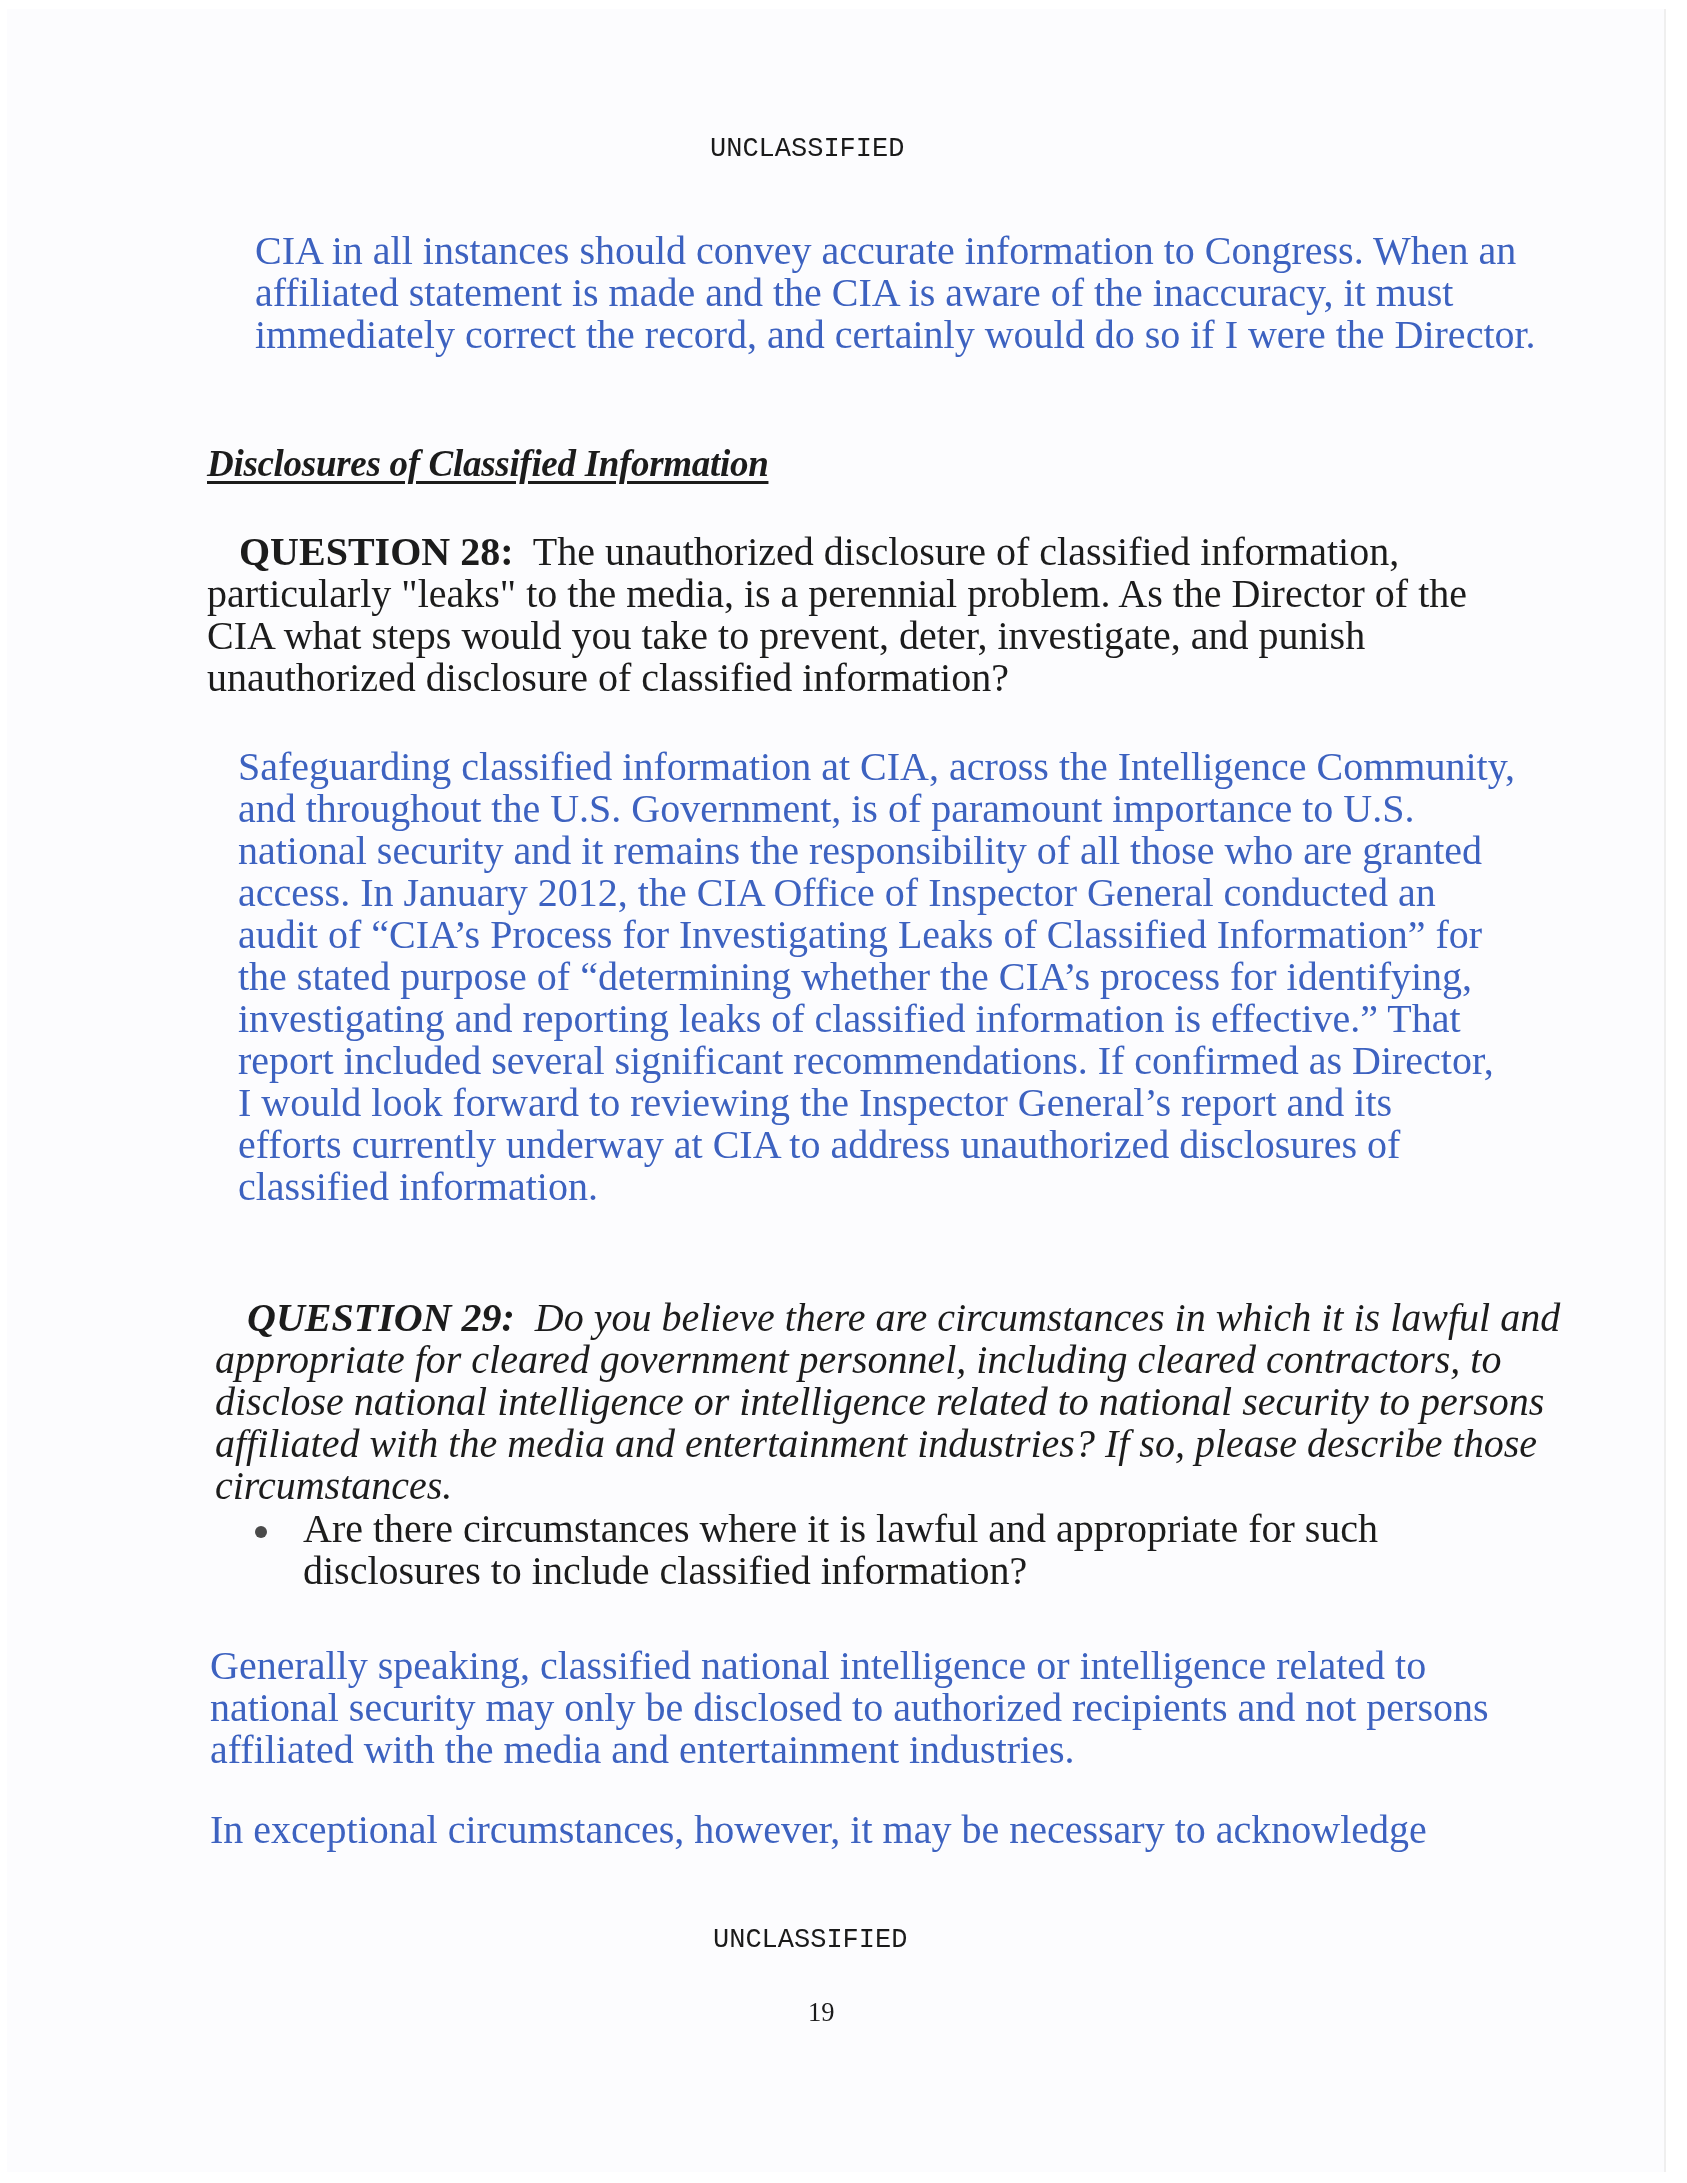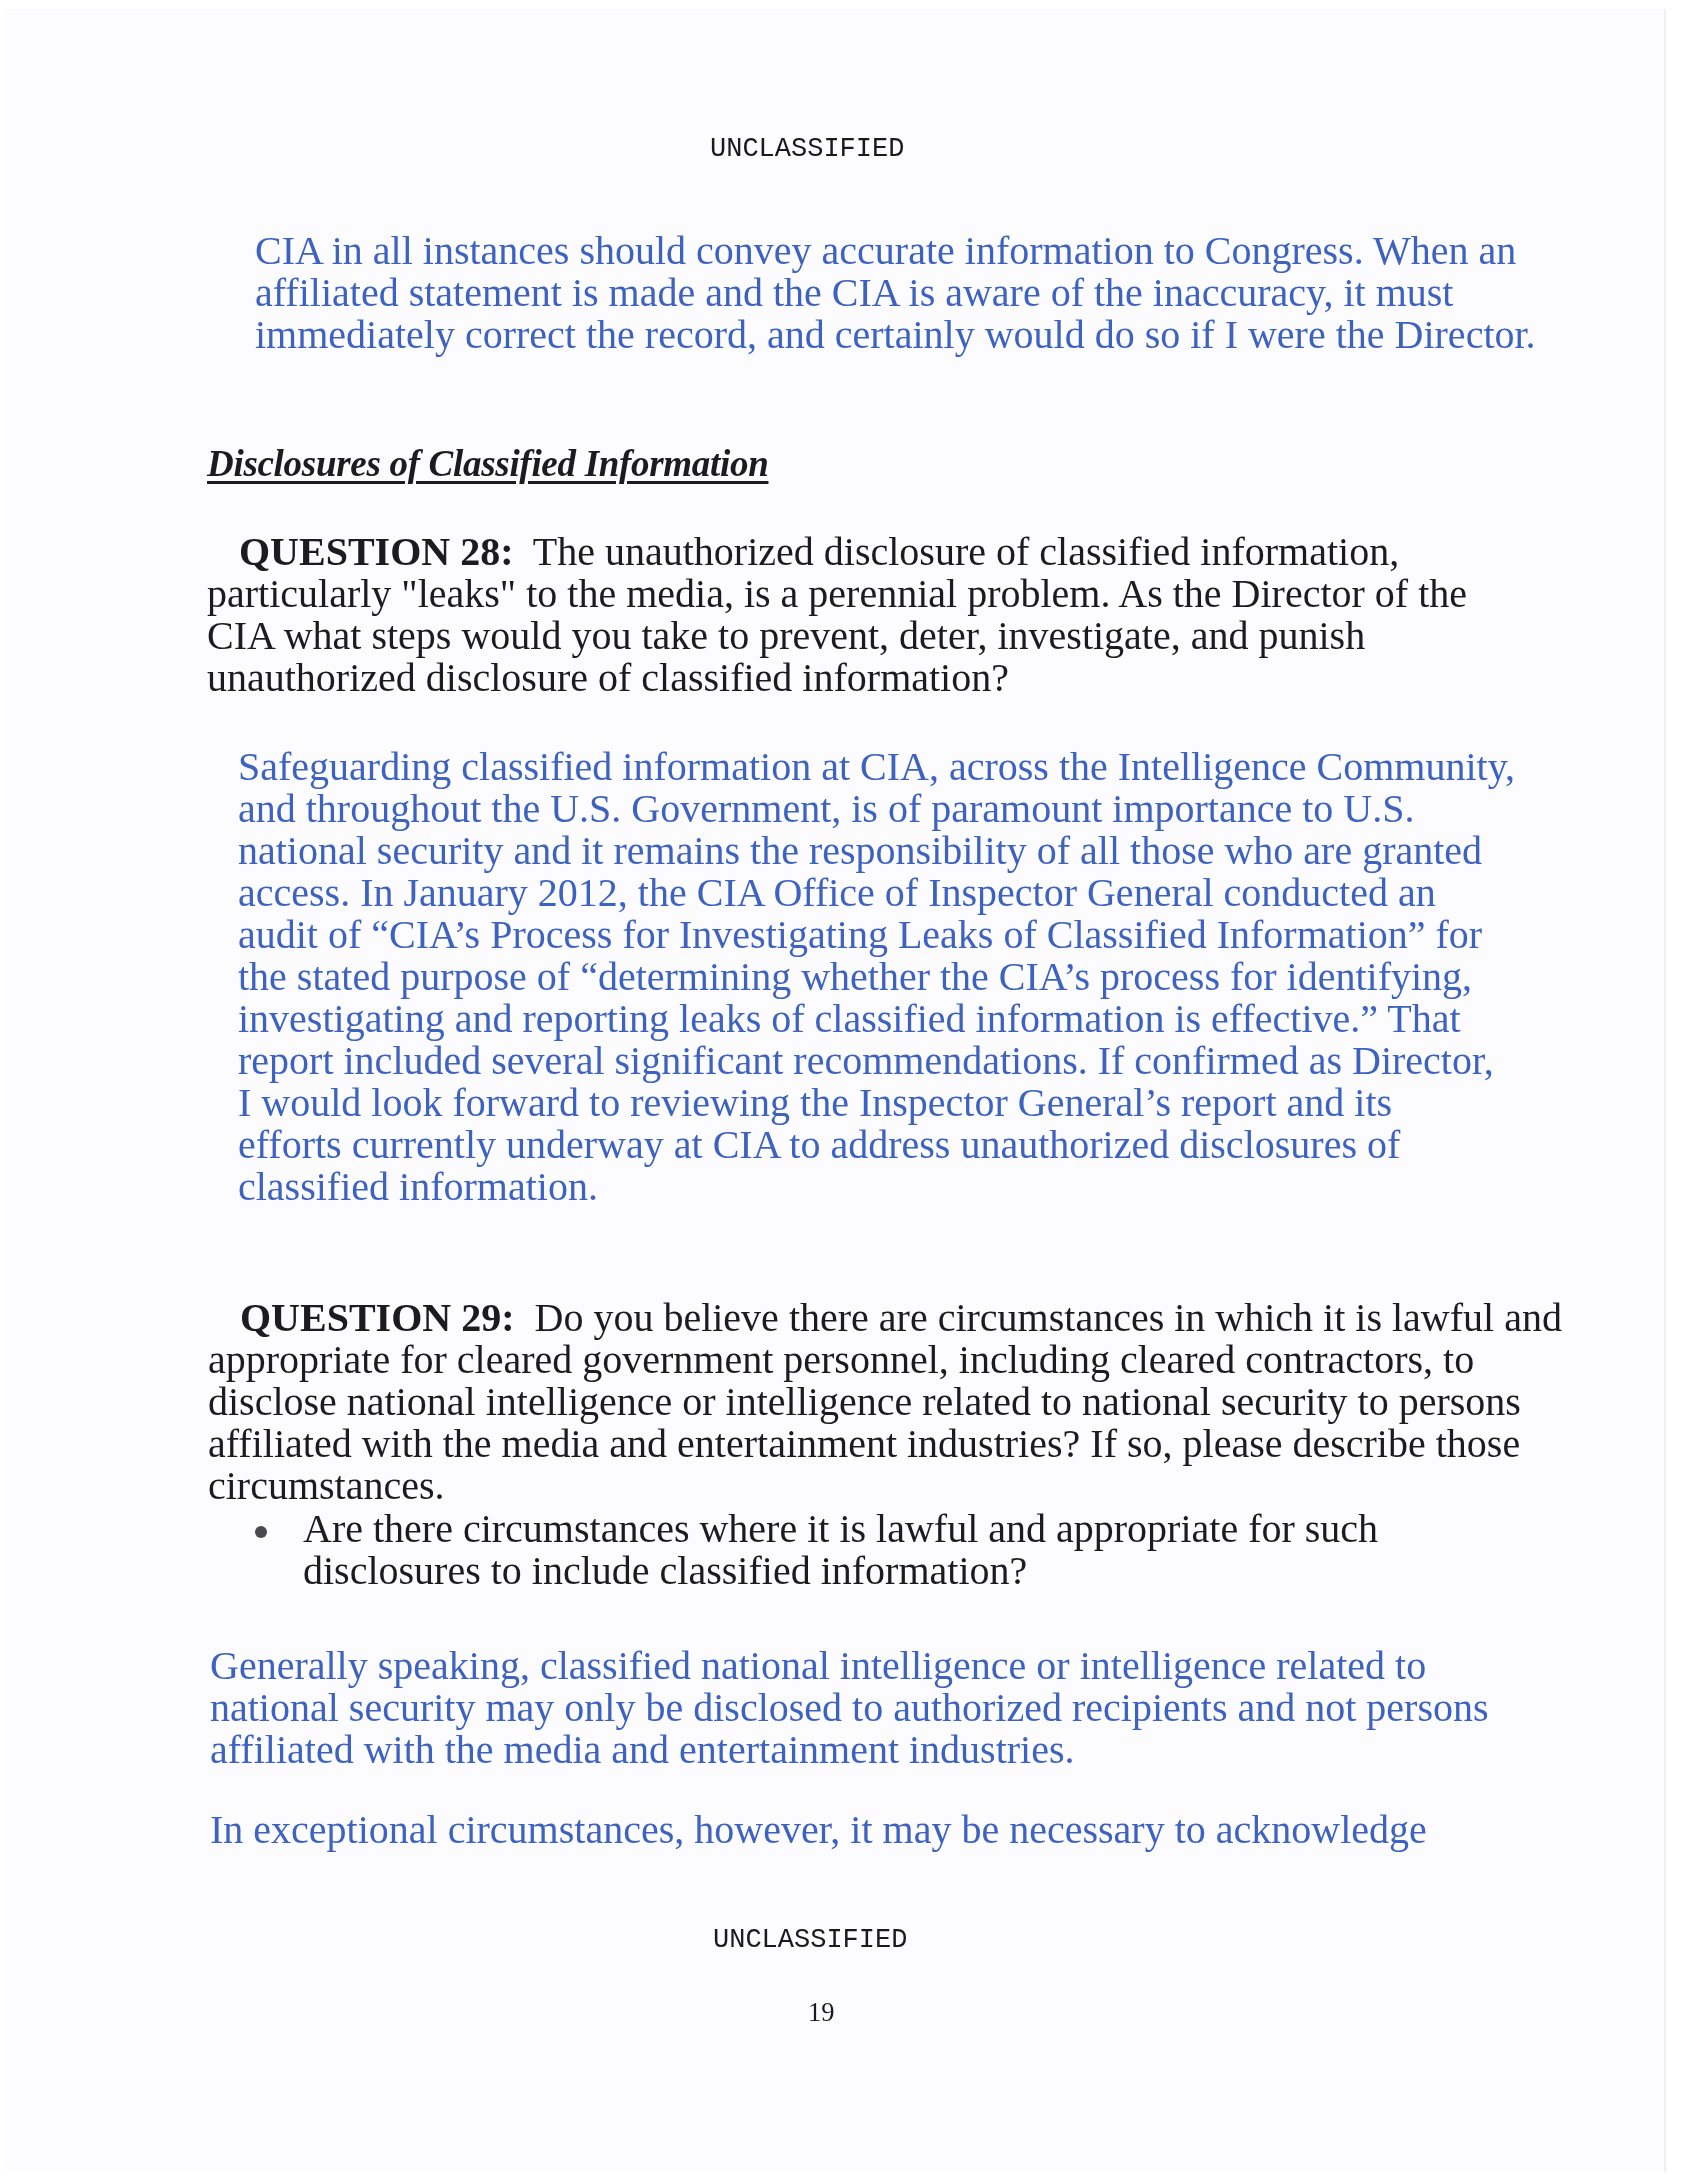--- a/index.html
+++ b/index.html
@@ -99,21 +99,21 @@
   <span class="line">access. In January 2012, the CIA Office of Inspector General conducted an</span>
   <span class="line">audit of “CIA’s Process for Investigating Leaks of Classified Information” for</span>
   <span class="line">the stated purpose of “determining whether the CIA’s process for identifying,</span>
   <span class="line">investigating and reporting leaks of classified information is effective.”  That</span>
   <span class="line">report included several significant recommendations.  If confirmed as Director,</span>
   <span class="line">I would look forward to reviewing the Inspector General’s report and its</span>
   <span class="line">efforts currently underway at CIA to address unauthorized disclosures of</span>
   <span class="line">classified information.</span>
 </div>
 
-<div class="serif black" style="left:208px; top:1297px;">
+<div class="serif black" style="left:215px; top:1297px;font-style:italic;">
   <span class="line"><span class="qlabel">QUESTION 29:</span><span style="white-space:pre">  Do you believe there are circumstances in which it is lawful and</span></span>
   <span class="line">appropriate for cleared government personnel, including cleared contractors, to</span>
   <span class="line">disclose national intelligence or intelligence related to national security to persons</span>
   <span class="line">affiliated with the media and entertainment industries?  If so, please describe those</span>
   <span class="line">circumstances.</span>
 </div>
 
 <div class="bullet-dot" style="left:255px; top:1526px;"></div>
 <div class="serif black" style="left:303px; top:1508px;">
   <span class="line">Are there circumstances where it is lawful and appropriate for such</span>

